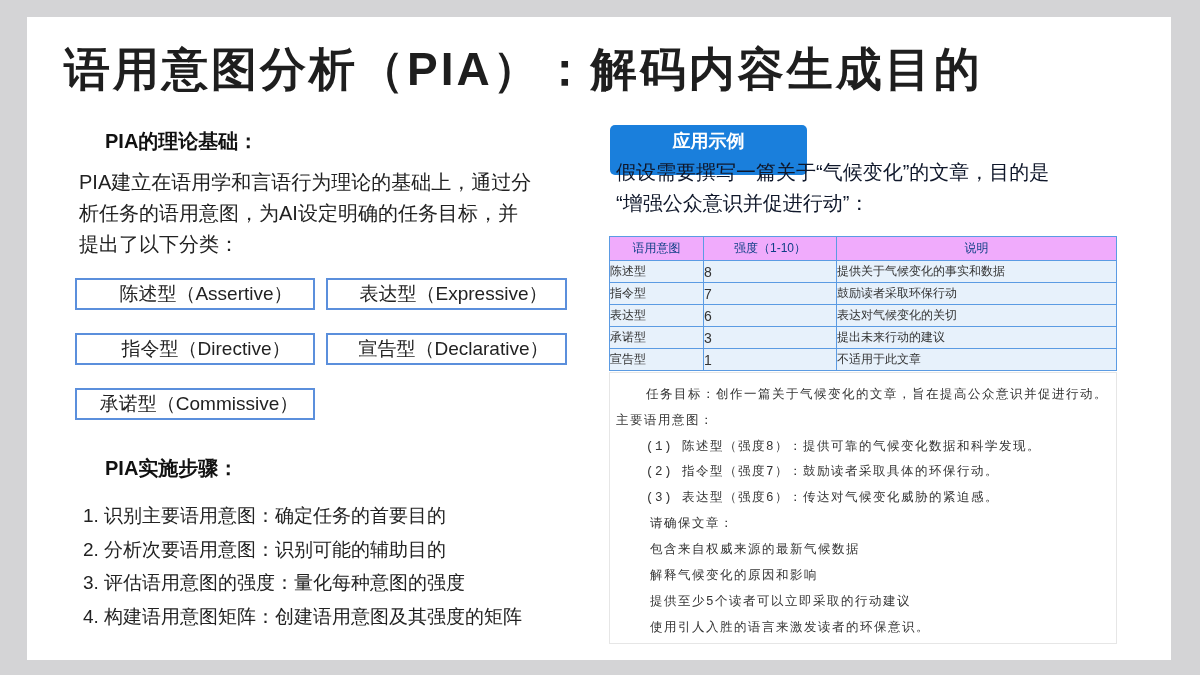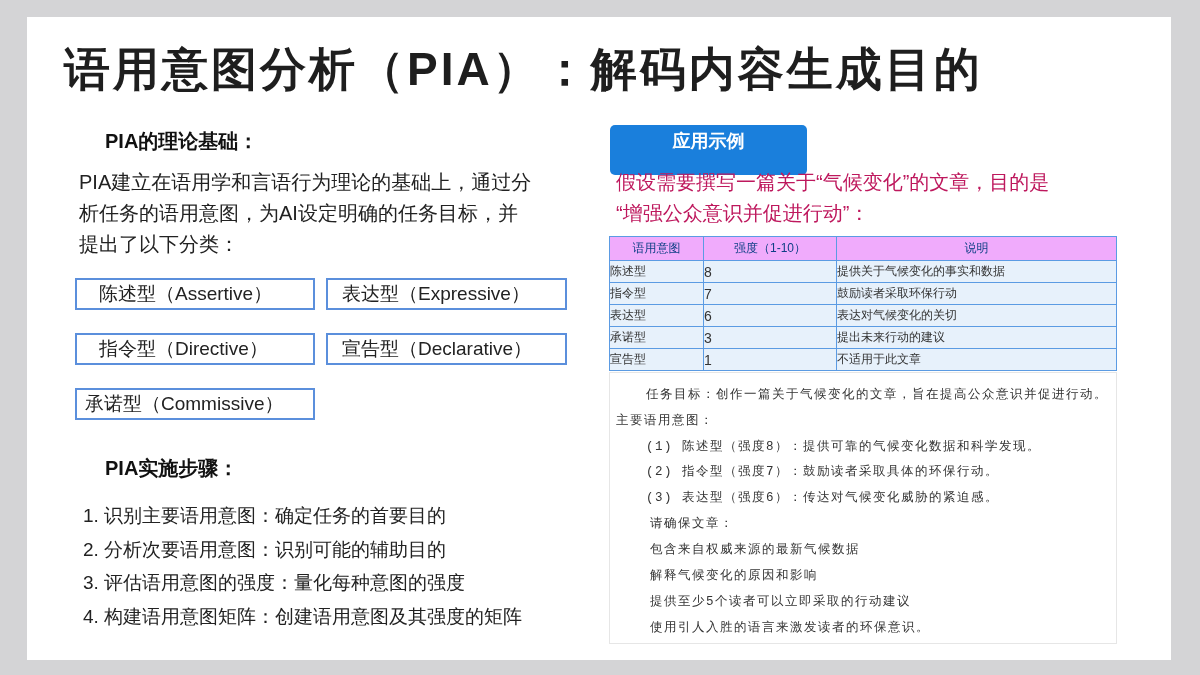--- a/index.html
+++ b/index.html
@@ -2,25 +2,25 @@
 <html><head>
 <meta charset="utf-8">
 <style>
   html, body { margin:0; padding:0; }
   body { width:1200px; height:675px; background:#d4d4d6; position:relative; overflow:hidden;
          font-family:"Liberation Sans","DejaVu Sans",sans-serif; color:#222; }
   .slide { position:absolute; left:27px; top:17px; width:1144px; height:643px; background:#fff; }
   .title { position:absolute; left:37px; top:22px; font-size:46px; font-weight:bold; letter-spacing:3px; color:#1e1e1e; white-space:nowrap; }
   .h2 { position:absolute; font-size:20px; font-weight:bold; color:#111; }
   .para { position:absolute; left:52px; top:150px; width:510px; font-size:20px; line-height:31px; color:#222; }
-  .tag { position:absolute; height:32px; border:2px solid #5b8fdc; box-sizing:border-box; font-size:19px; line-height:28px; color:#222; padding-left:22px; background:#fff; }
+  .tag { position:absolute; height:32px; border:2px solid #5b8fdc; box-sizing:border-box; font-size:19px; line-height:28px; color:#222; padding-left:22px; background:#fff;text-align:center; }
   .steps { position:absolute; left:56px; top:482px; font-size:19px; line-height:33.5px; color:#222; }
   .steps div { white-space:nowrap; }
   .pill { position:absolute; left:583px; top:108px; width:197px; height:50px; background:#1a7fdc; border-radius:5px; color:#fff; font-size:18px; font-weight:bold; text-align:center; line-height:32px; }
-  .example { position:absolute; left:589px; top:150px; width:520px; font-size:20px; line-height:31px; color:#be185d; }
+  .example { position:absolute; left:589px; top:140px; width:520px; font-size:20px; line-height:31px; color:#0f172a; }
   table.matrix { position:absolute; left:582px; top:219px; width:508px; border-collapse:collapse; font-size:12px; }
   table.matrix th { background:#f0abfc; color:#0d3f85; font-weight:normal; height:21px; border:1px solid #5b9be3;margin-top:36px; }
   table.matrix td { background:#e7f1fb; color:#333; text-align:left; height:21px; border:1px solid #5b9be3; padding:0; }
   table.matrix td.num { font-size:14px; }
   .prompt { position:absolute; left:582px; top:355px; width:508px; height:272px; border:1px solid #e6e6e6; box-sizing:border-box;
             font-family:Liberation Mono, monospace; font-size:12.5px; color:#333; }
   .prompt div { position:absolute; white-space:nowrap; letter-spacing:1.5px; }
 </style>
 </head>
 <body>

